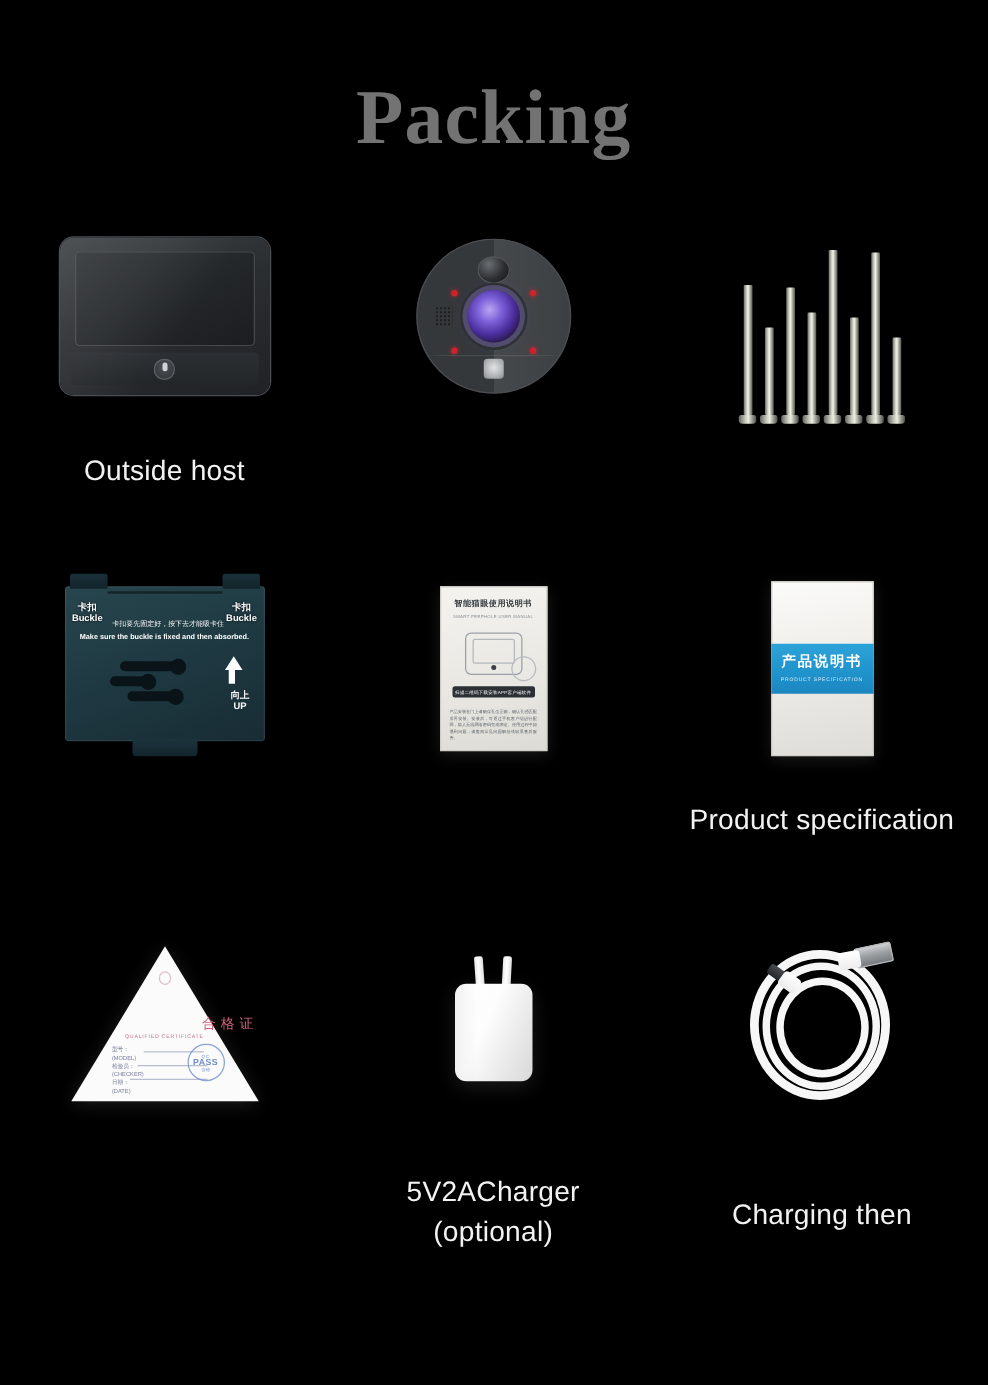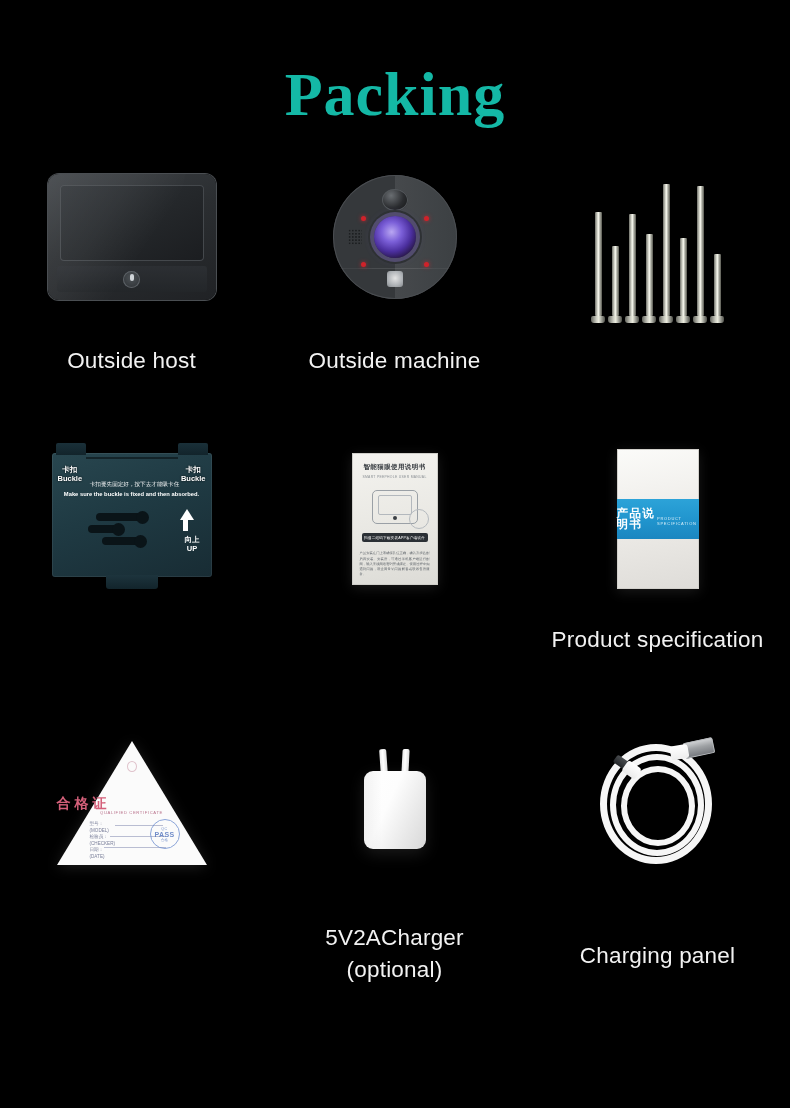--- a/index.html
+++ b/index.html
@@ -22,28 +22,28 @@
   .page-title {
     position: absolute;
     top: 62px;
     left: 0;
     width: 790px;
     text-align: center;
     font-family: "Liberation Serif", "DejaVu Serif", serif;
     font-weight: bold;
     font-size: 62px;
     letter-spacing: 1px;
-    color: #14b8a6;
+    color: #737373;
     line-height: 1.05;
   }
 
   
   .grid {
     position: absolute;
-    top: 144px;
+    top: 160px;
     left: 0;
     width: 697px;
   }
   .row {
     display: flex;
     width: 790px;
   }
   .cell {
     width: 263px;
     display: flex;
@@ -351,21 +351,21 @@
   .booklet-prod {
     width: 82px; height: 140px;
     background: linear-gradient(170deg,#fbfbf9 0%, #eceae6 55%, #dedcd8 100%);
     box-shadow: 0 3px 12px rgba(255,255,255,.10), inset 0 0 0 1px #d2d0cb;
     position: relative;
     display: flex; align-items: center;
   }
   .booklet-prod .band {
     width: 100%; height: 40px;
     background: linear-gradient(180deg,#2ca3d8 0%, #2094cd 55%, #1b86c0 100%);
-    display: flex; flex-direction: row;
+    display: flex; flex-direction: column;
     align-items: center; justify-content: center;
   }
   .booklet-prod .band-cn {
     font-size: 11.5px; font-weight: bold; color: #ffffff;
     letter-spacing: 1.4px; line-height: 1;
   }
   .booklet-prod .band-en {
     font-size: 4px; color: #d8eef9; letter-spacing: .7px; margin-top: 4px;
   }
 
@@ -378,22 +378,22 @@
     border-right: 75px solid transparent;
     border-bottom: 124px solid #fbfbfb;
     filter: drop-shadow(0 2px 7px rgba(255,255,255,.12));
   }
   .cert-inner {
     position: absolute; left: 0; top: 4px;
     width: 150px; height: 128px;
   }
   .cert-title {
     position: absolute; left: 0; right: 0; top: 54px;
-    text-align: left;
-    font-size: 14px; font-weight: bold; color: #d4607a;
+    text-align: right;
+    font-size: 11px; font-weight: normal; color: #d4607a;
     letter-spacing: 4px;
   }
   .cert-sub {
     position: absolute; left: 0; right: 0; top: 69px;
     text-align: center;
     font-size: 4.2px; color: #b9728c; letter-spacing: .6px;
   }
   .cert-fields {
     position: absolute; left: 33px; top: 80px;
     font-size: 4.6px; color: #7a7f9a; line-height: 1.42;
@@ -521,21 +521,20 @@
           <div class="lens"></div>
           <div class="led tl"></div>
           <div class="led tr"></div>
           <div class="led bl"></div>
           <div class="led br"></div>
           <div class="speaker"></div>
           <div class="seam"></div>
           <div class="bell"></div>
         </div>
       </div>
-      <div class="caption">Outside machine</div>
     </div>
 
     <div class="cell">
       <div class="art">
         <div class="screws">
           <div class="screw">
               <div class="shaft" style="height:104px"></div>
               <div class="head"></div>
             </div>
           <div class="screw">
@@ -685,17 +684,17 @@
     <div class="cell">
       <div class="art">
         <div class="cable-wrap">
           <div class="loop o1"></div>
           <div class="loop o2"></div>
           <div class="loop o3"></div>
           <div class="usb-micro"></div>
           <div class="usb-a"></div>
         </div>
       </div>
-      <div class="caption cap-push-b">Charging panel</div>
+      <div class="caption cap-push-b">Charging then</div>
     </div>
   </div>
 
 </div>
 
 </body></html>

